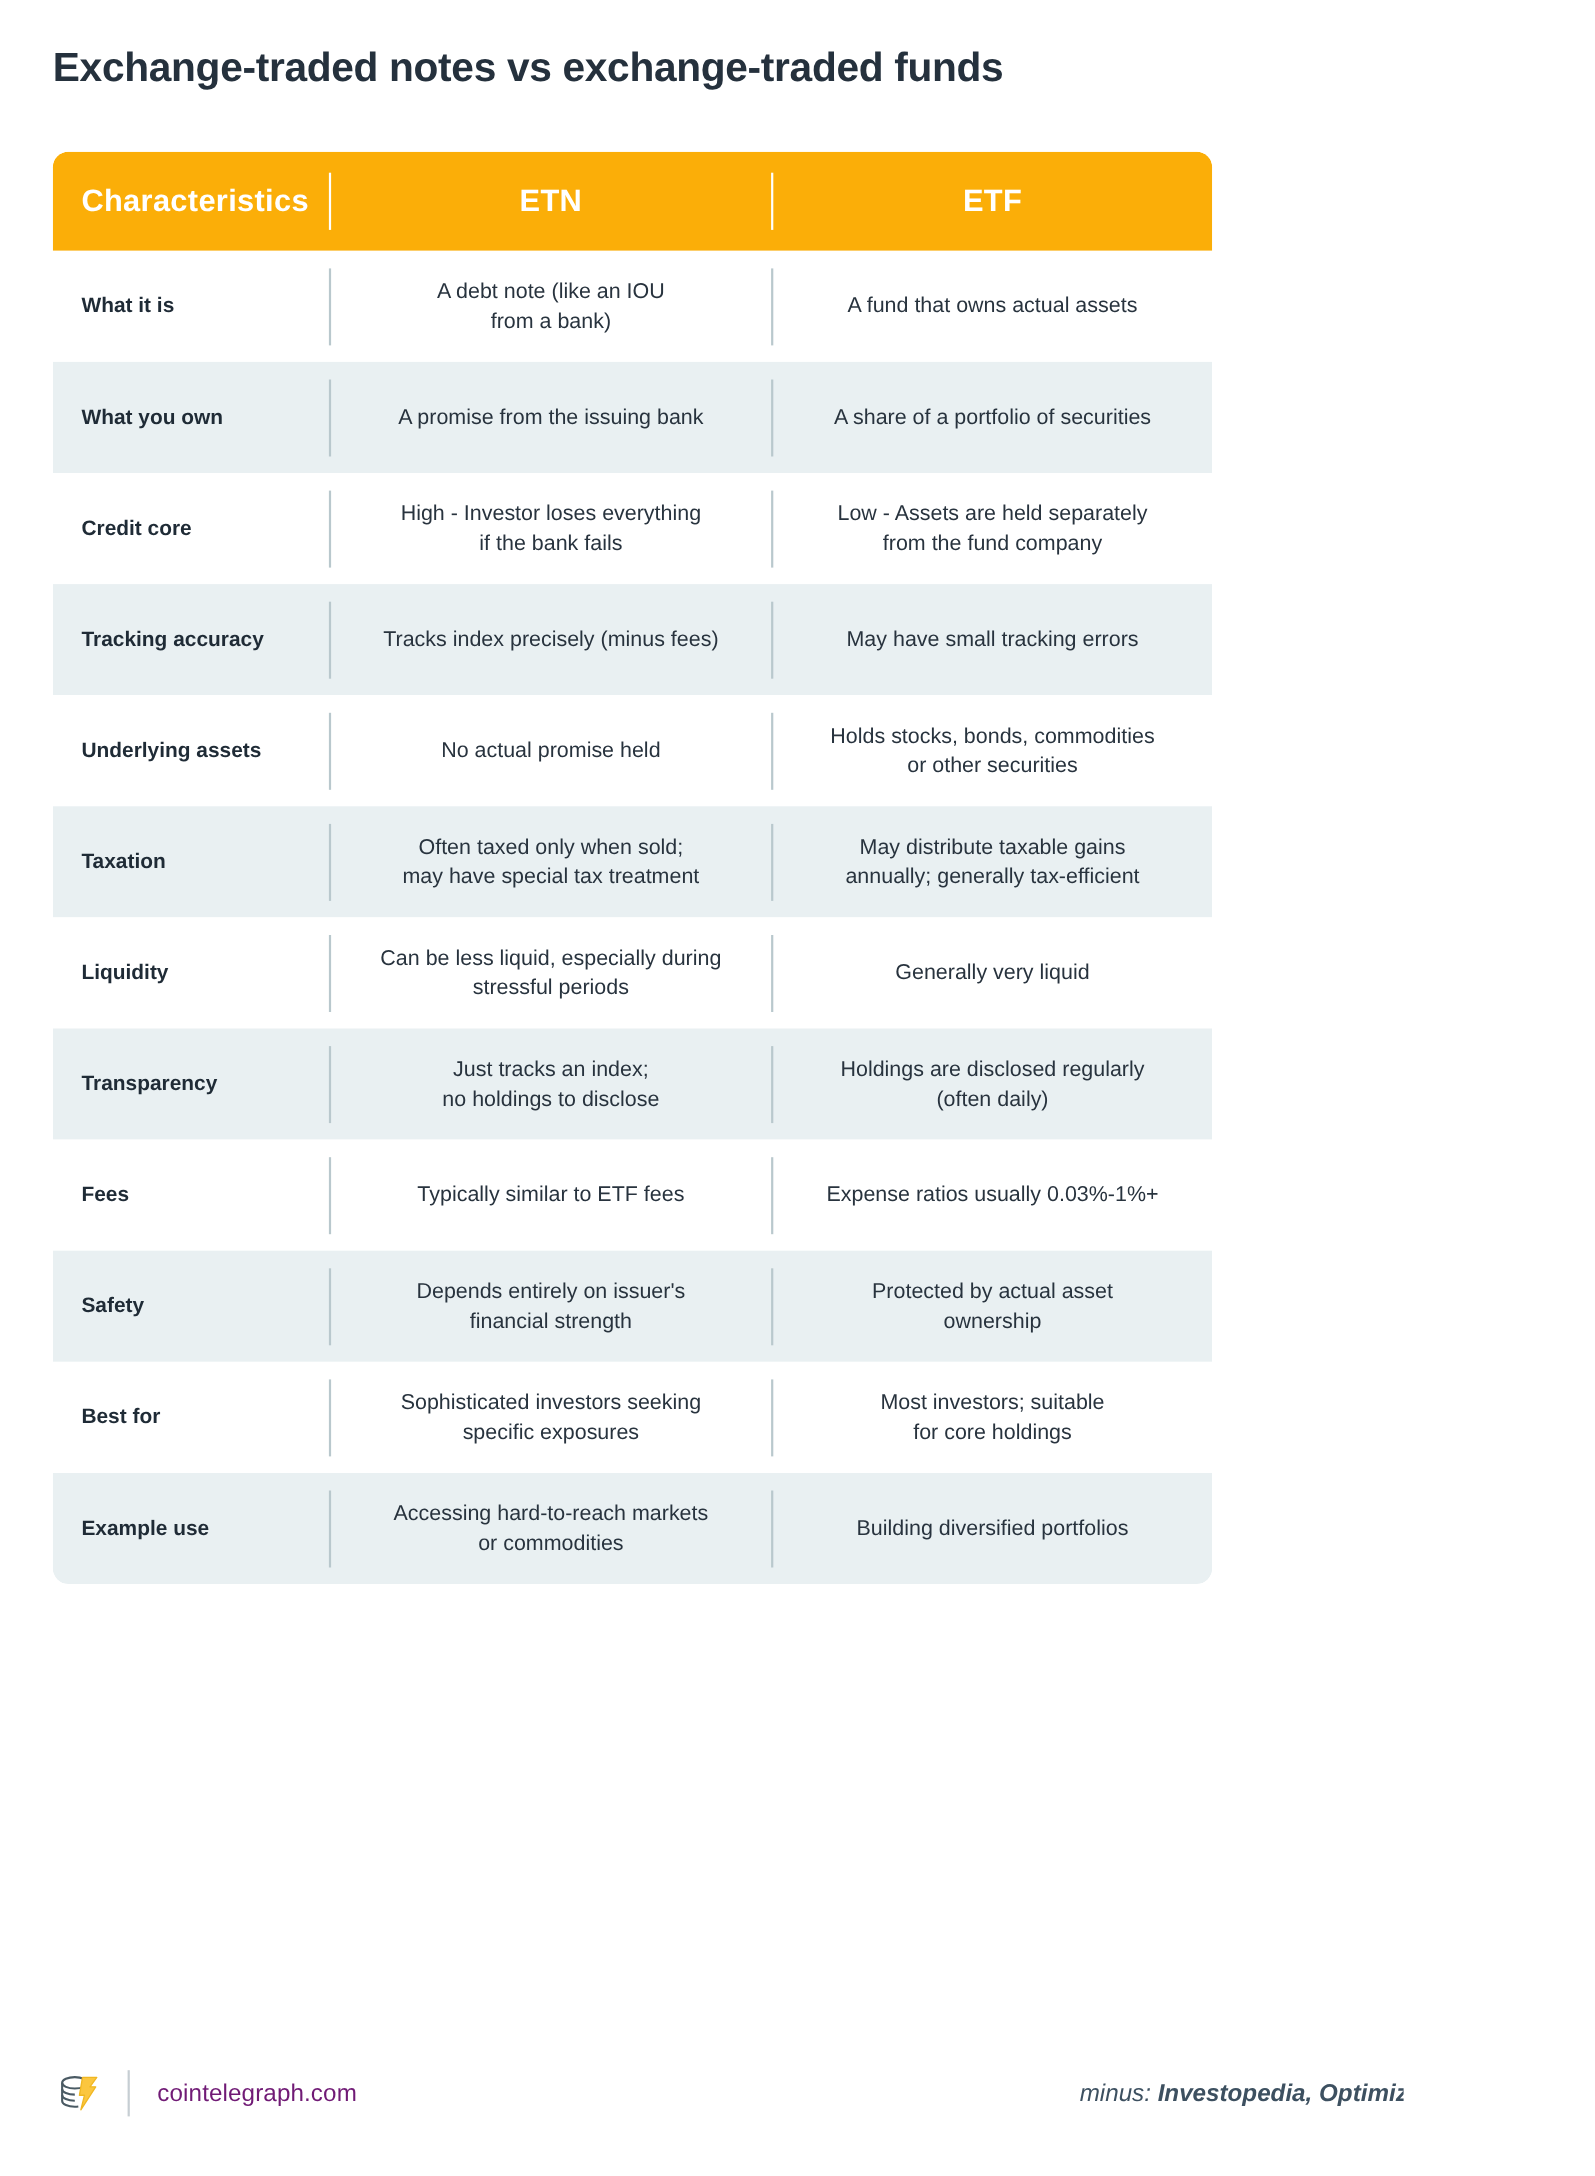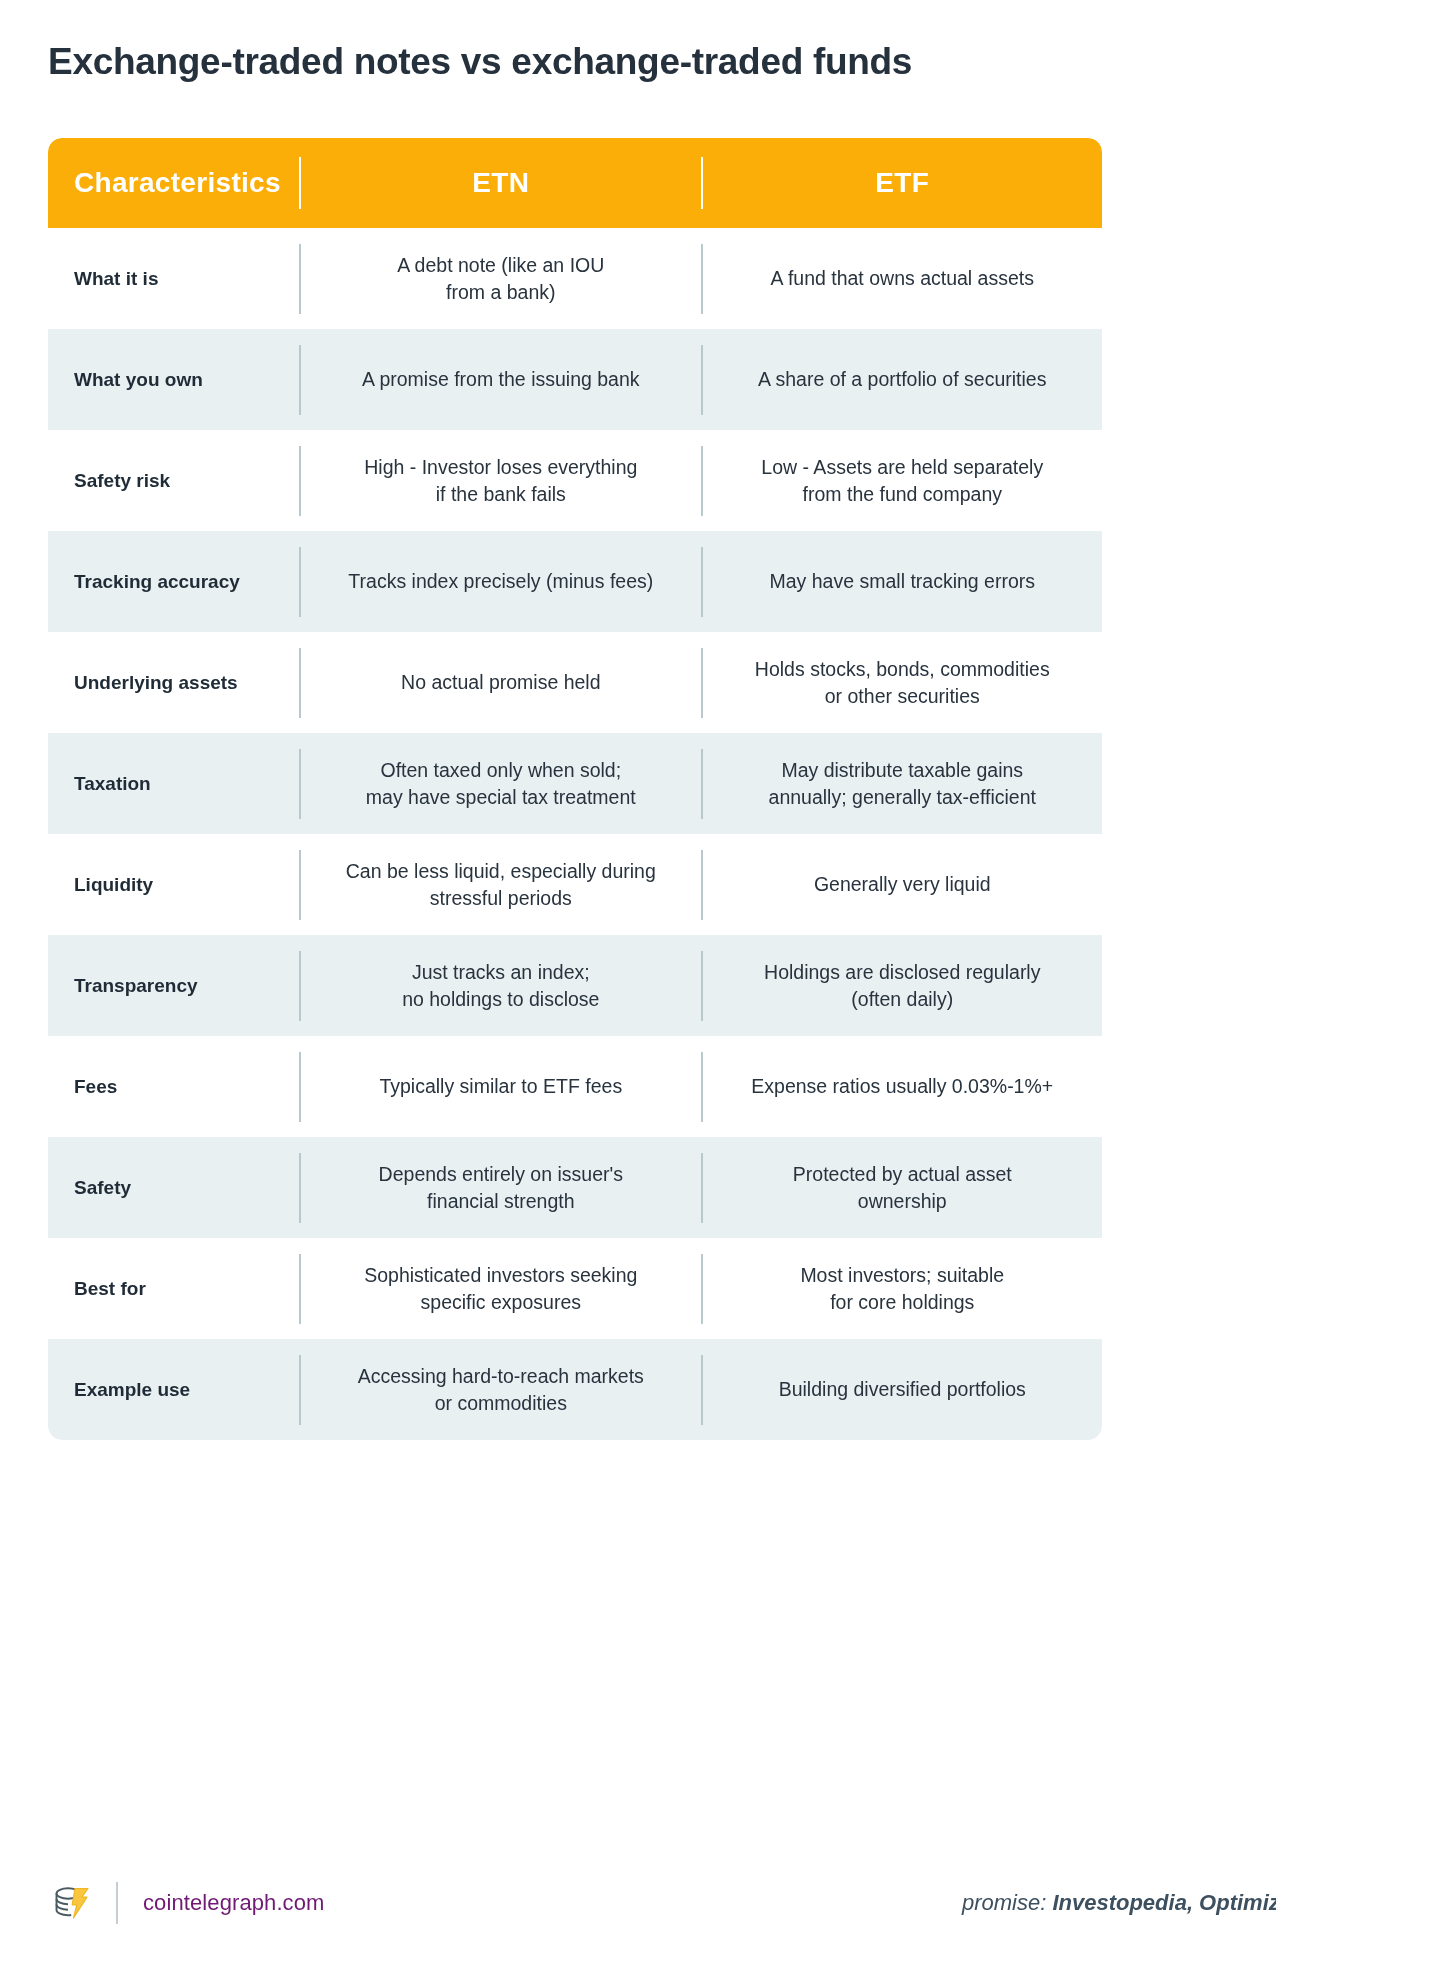--- a/index.html
+++ b/index.html
@@ -201,21 +201,21 @@
           <div class="cell col-etn">
             <span class="cell-text">A promise from the issuing bank</span>
           </div>
           <div class="vdiv-body"></div>
           <div class="cell col-etf">
             <span class="cell-text">A share of a portfolio of securities</span>
           </div>
         </div>
         <div class="trow">
           <div class="cell col-char">
-            <span class="cell-text">Safety risk</span>
+            <span class="cell-text">Credit core</span>
           </div>
           <div class="vdiv-body"></div>
           <div class="cell col-etn">
             <span class="cell-text">High - Investor loses everything<br>if the bank fails</span>
           </div>
           <div class="vdiv-body"></div>
           <div class="cell col-etf">
             <span class="cell-text">Low - Assets are held separately<br>from the fund company</span>
           </div>
         </div>
@@ -351,18 +351,18 @@
             <path d="M8.5 24.5V30c0 2.9 5.15 5.2 11.5 5.2 1.1 0 2.2-.07 3.2-.2"></path>
             <path d="M31.5 13.5v3"></path>
           </g>
           <path d="M27 8.5h13l-6.2 8.6h5.2L25.5 38l3.3-13.2h-4.6z" fill="#fbc63f" stroke="#f0b722" stroke-width="1.2" stroke-linejoin="round"></path>
         </svg>
       </span>
       <span class="brand-sep"></span>
       <span class="brand-name">cointelegraph.com</span>
     </div>
     <div class="source">
-      <span class="src-label">promise:</span>
+      <span class="src-label">minus:</span>
       <span class="src-value">Investopedia, Optimized Portfolio</span>
     </div>
   </div>
 
 </div>
 
 </body></html>

